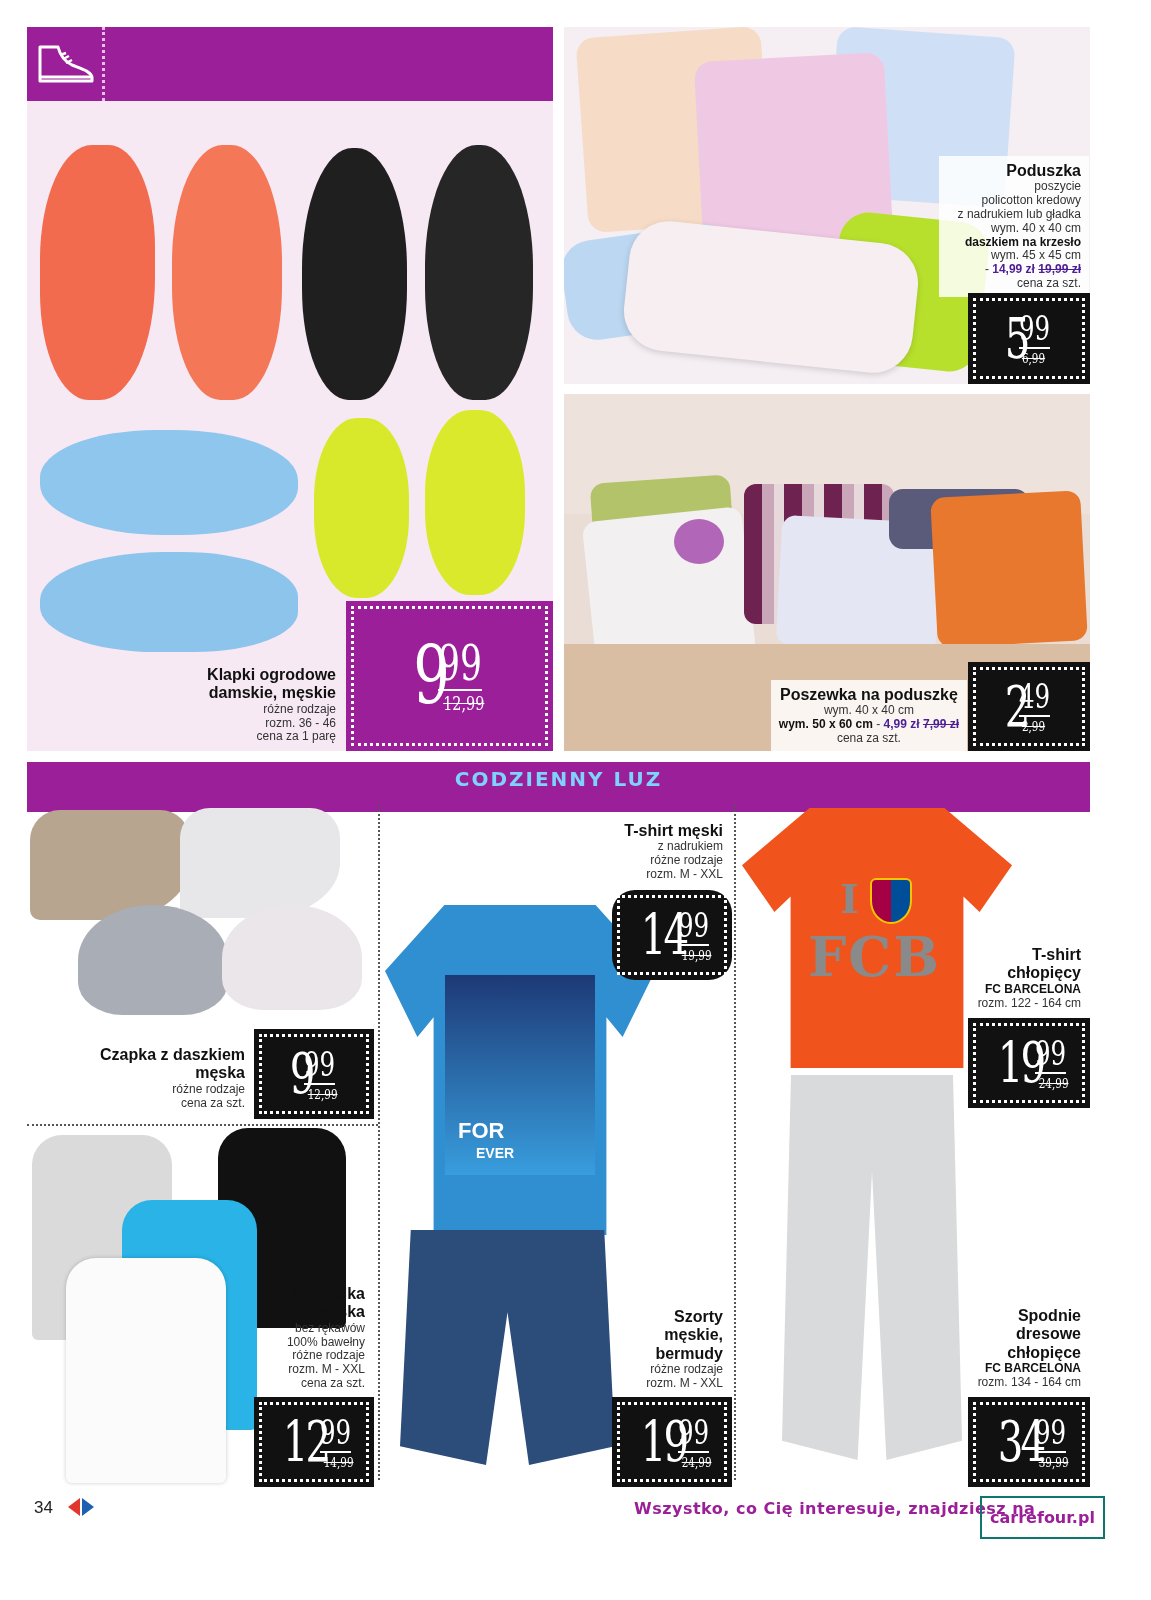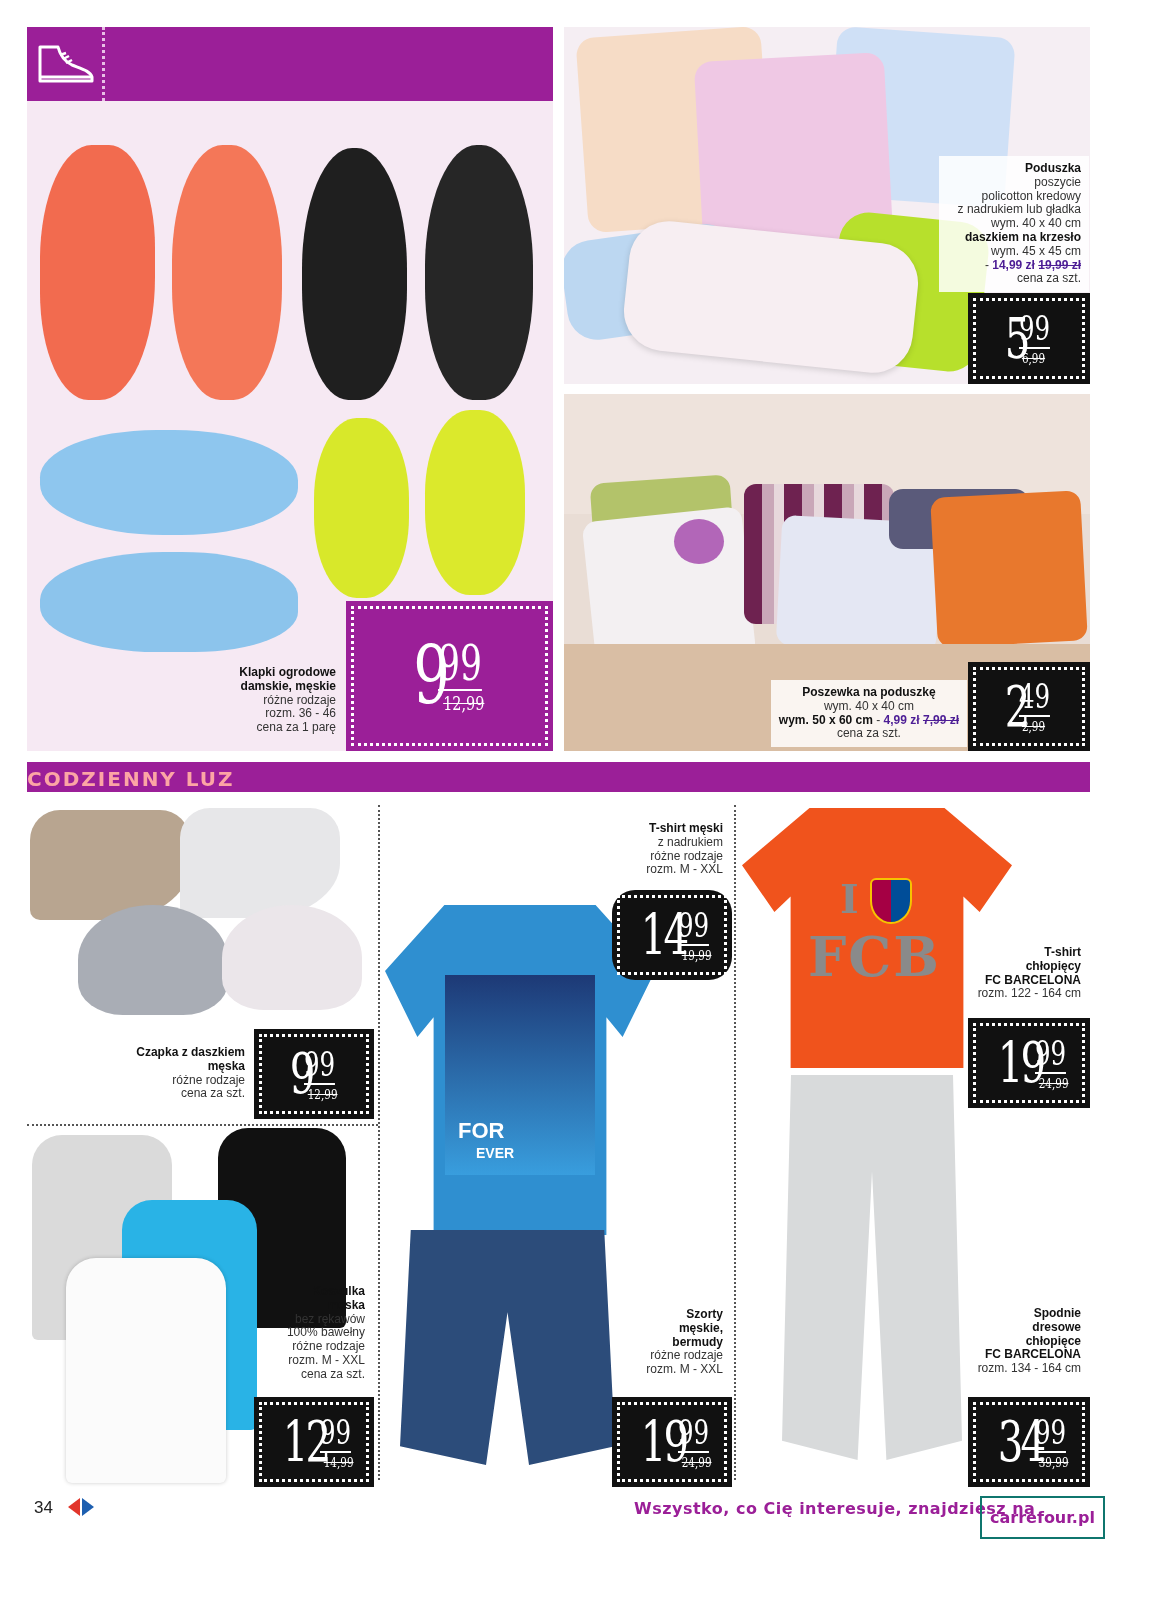--- a/index.html
+++ b/index.html
@@ -15,41 +15,41 @@
   .super-header .title { flex: 1; text-align: center; color: #fff; font-weight: bold; font-size: 40px; letter-spacing: 2px; font-family: "DejaVu Sans", sans-serif; }
 
   .product-img { position: absolute; border-radius: 40% 45% 40% 45%; }
 
   
   .pillow-panel { left: 564px; top: 27px; width: 526px; height: 357px; background: #f5eef3; overflow: hidden; }
   .bed-panel { left: 564px; top: 394px; width: 526px; height: 357px; background: #e9ddd5; overflow: hidden; }
 
   
   .label { position: absolute; text-align: right; line-height: 1.15; }
-  .label .name { font-weight: bold; font-size: 12px; color: #111; }
+  .label .name { font-weight: bold; font-size: 16px; color: #111; }
   .label .desc { font-size: 12px; color: #333; }
   .label .bold-desc { font-size: 12px; font-weight: bold; color: #111; }
   .label .red { color: #4c1d95; font-weight: bold; }
   .label .strike { text-decoration: line-through; }
   .label-box { background: rgba(255,255,255,0.85); padding: 6px 8px; }
 
   
   .price-tag { position: absolute; background: #111; color: #fff; display: flex; align-items: center; justify-content: center; }
   .price-tag::before { content: ""; position: absolute; inset: 5px; border: 3px dotted #fff; }
   .price-tag.purple { background: #9b1f98; }
   .price-tag .main { font-family: "DejaVu Serif", "Liberation Serif", serif; font-size: 56px; line-height: 1; letter-spacing: -4px; transform: scaleX(0.72); transform-origin: right center; }
   .price-tag .right { display: flex; flex-direction: column; align-items: flex-start; margin-left: -8px; }
   .price-tag .cents { font-family: "DejaVu Serif", "Liberation Serif", serif; font-size: 34px; line-height: 1; transform: scaleX(0.72); transform-origin: left center; border-bottom: 2px solid #fff; padding-bottom: 2px; }
   .price-tag .old { font-family: "DejaVu Serif", "Liberation Serif", serif; font-size: 13px; text-decoration: line-through; margin-top: 2px; transform: scaleX(0.8); }
   .price-tag.big .main { font-size: 80px; }
   .price-tag.big .cents { font-size: 48px; }
   .price-tag.big .old { font-size: 18px; }
 
   
-  .luz-bar { left: 27px; top: 762px; width: 1063px; height: 30px; background: #9b1f98; color: #fca5a5; text-align: left; font-weight: bold; font-size: 20px; letter-spacing: 2px; line-height: 34px; font-family: "DejaVu Sans", sans-serif; }
+  .luz-bar { left: 27px; top: 762px; width: 1063px; height: 50px; background: #9b1f98; color: #7dd3fc; text-align: center; font-weight: bold; font-size: 20px; letter-spacing: 2px; line-height: 34px; font-family: "DejaVu Sans", sans-serif; }
 
   .vdiv { position: absolute; border-left: 2px dotted #555; }
   .hdiv { position: absolute; border-top: 2px dotted #555; }
 
   
   .footer-page { left: 34px; top: 1498px; font-size: 17px; color: #222; }
   .footer-logo { left: 64px; top: 1496px; width: 34px; height: 22px; }
   .footer-slogan { left: 634px; top: 1499px; font-size: 16px; color: #9b1f98; font-weight: bold; letter-spacing: 0.5px; font-family: "DejaVu Sans", sans-serif; }
   .footer-site { left: 980px; top: 1496px; border: 2px solid #0f766e; padding: 10px 8px; font-size: 16px; color: #9b1f98; font-weight: bold; font-family: "DejaVu Sans", sans-serif; text-align: center; }
 </style>

